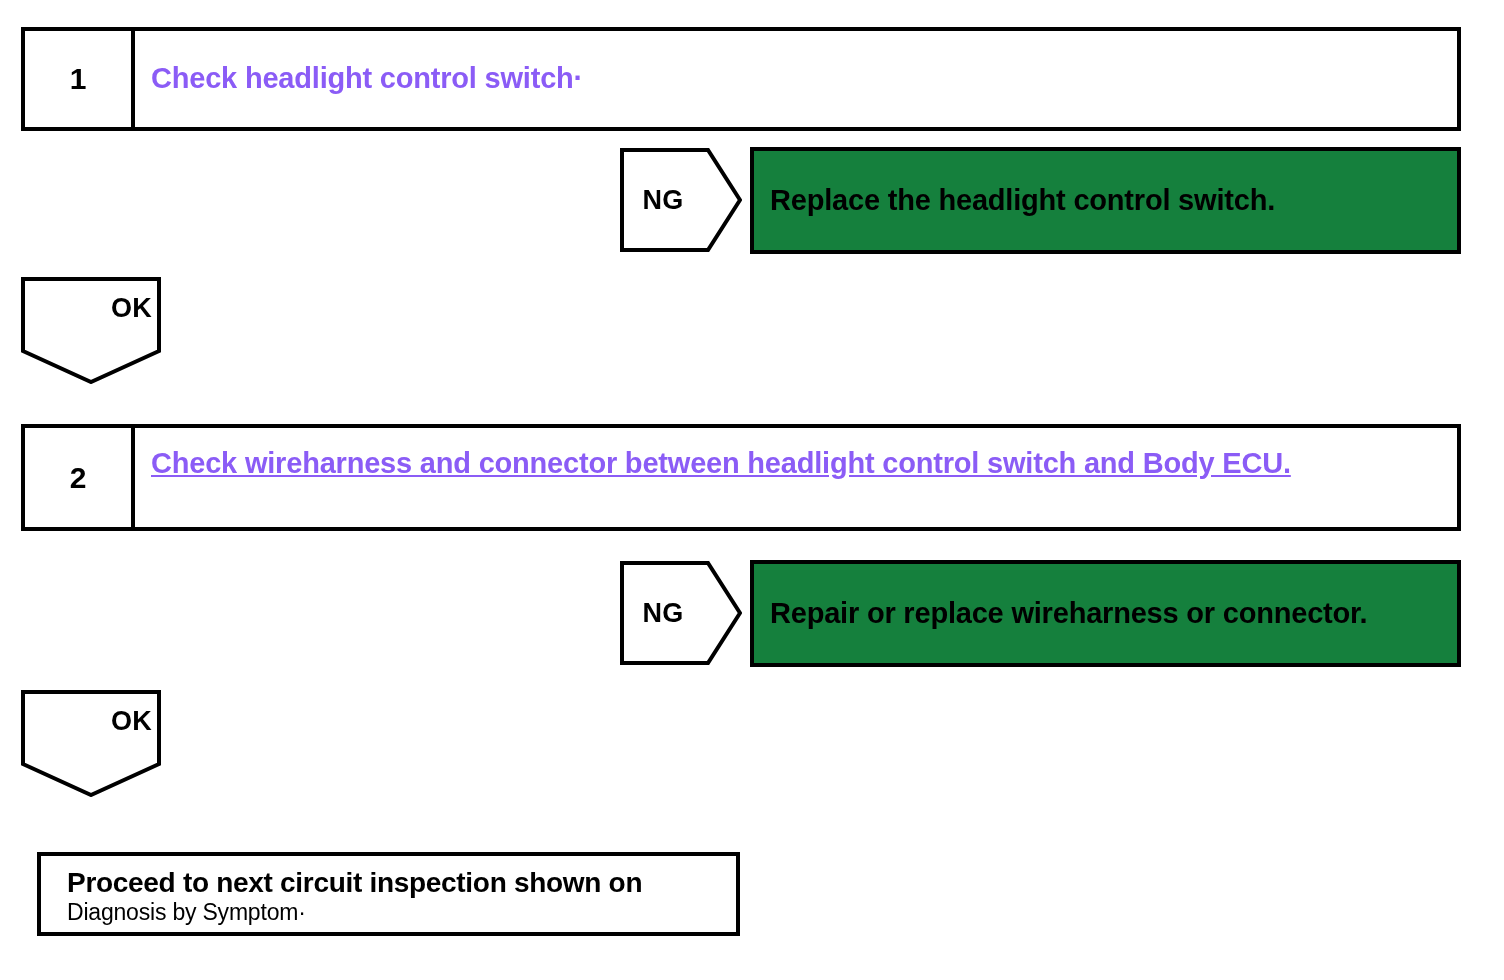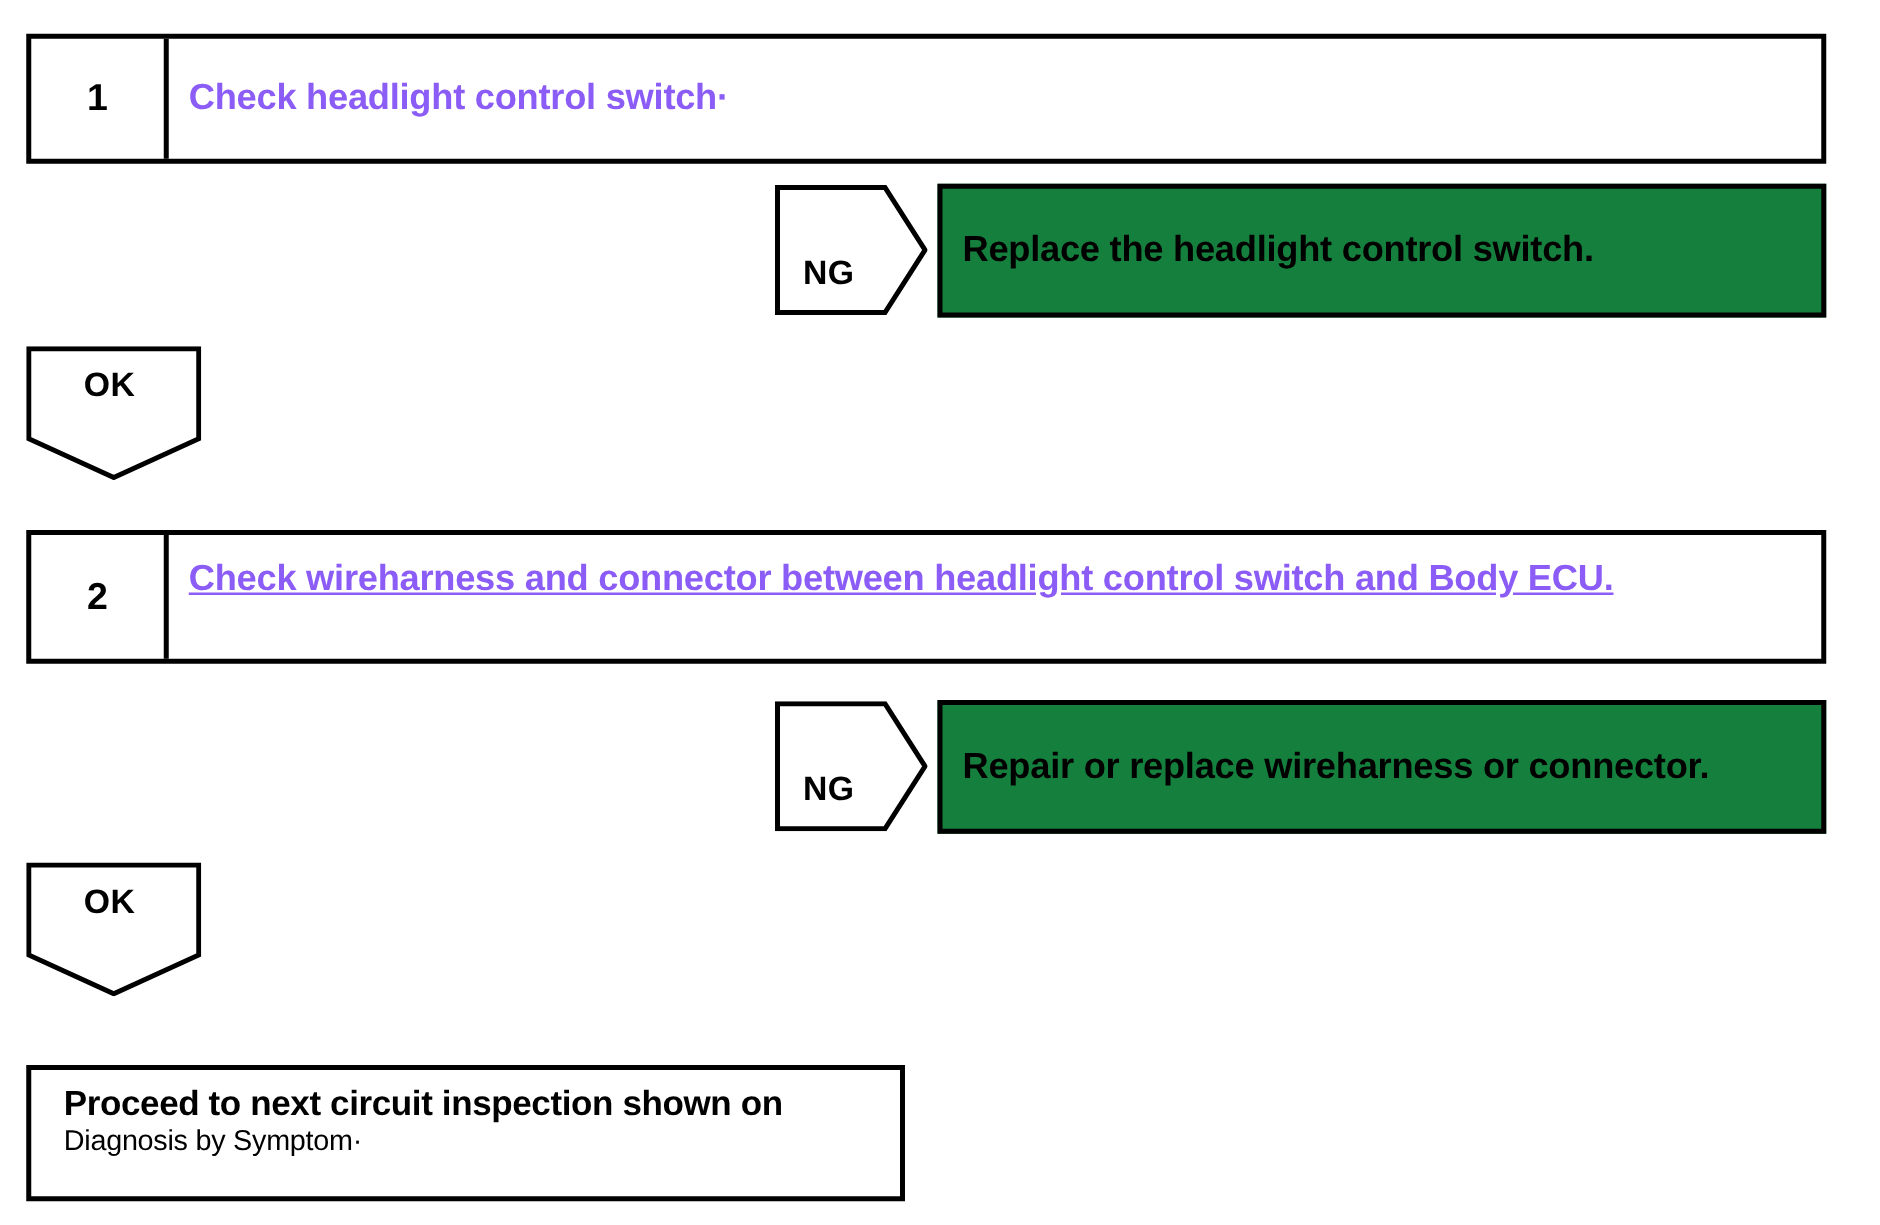--- a/index.html
+++ b/index.html
@@ -98,34 +98,35 @@
   .arrow-label {
     position: absolute;
     left: 0;
     width: 86px;
     text-align: center;
     font-weight: bold;
     font-size: 27px;
     color: #000;
     letter-spacing: 0.3px;
   }
-  .ng-arrow .arrow-label { top: 37px; margin-top: 18px; }
+  .ng-arrow .arrow-label { top: 37px; }
 
   
   .ok-arrow {
     position: absolute;
     width: 140px;
     height: 107px;
   }
   .ok-arrow svg { display: block; width: 100%; height: 100%; }
   .ok-arrow .arrow-label {
     top: 16px;
     width: 140px;
     text-align: center;
     font-size: 27px;
+    margin-left: 44px;
   }
 </style>
 </head>
 <body>
 
 <div id="page">
 
   <div class="step-box" style="left:21px; top:27px; width:1440px; height:104px;">
     <div class="step-num">1</div>
     <div class="step-text">Check headlight control switch·</div>
@@ -161,18 +162,18 @@
 
   <div class="result-box" style="left:750px; top:560px; width:711px; height:107px;">Repair or replace wireharness or connector.</div>
 
   <div class="ok-arrow" style="left:21px; top:690px;">
     <svg viewBox="0 0 140 107" preserveAspectRatio="none">
       <polygon points="2,2 138,2 138,74 70,105 2,74" fill="#ffffff" stroke="#000000" stroke-width="4" stroke-linejoin="miter"></polygon>
     </svg>
     <div class="arrow-label" style="width:110px; text-align:left; padding-left:46px;">OK</div>
   </div>
 
-  <div class="final-box" style="left:21px; top:852px; width:703px; height:109px;">
+  <div class="final-box" style="left:37px; top:852px; width:703px; height:84px;">
     <div class="final-line1">Proceed to next circuit inspection shown on</div>
     <div class="final-line2">Diagnosis by Symptom·</div>
   </div>
 
 </div>
 
 </body></html>

